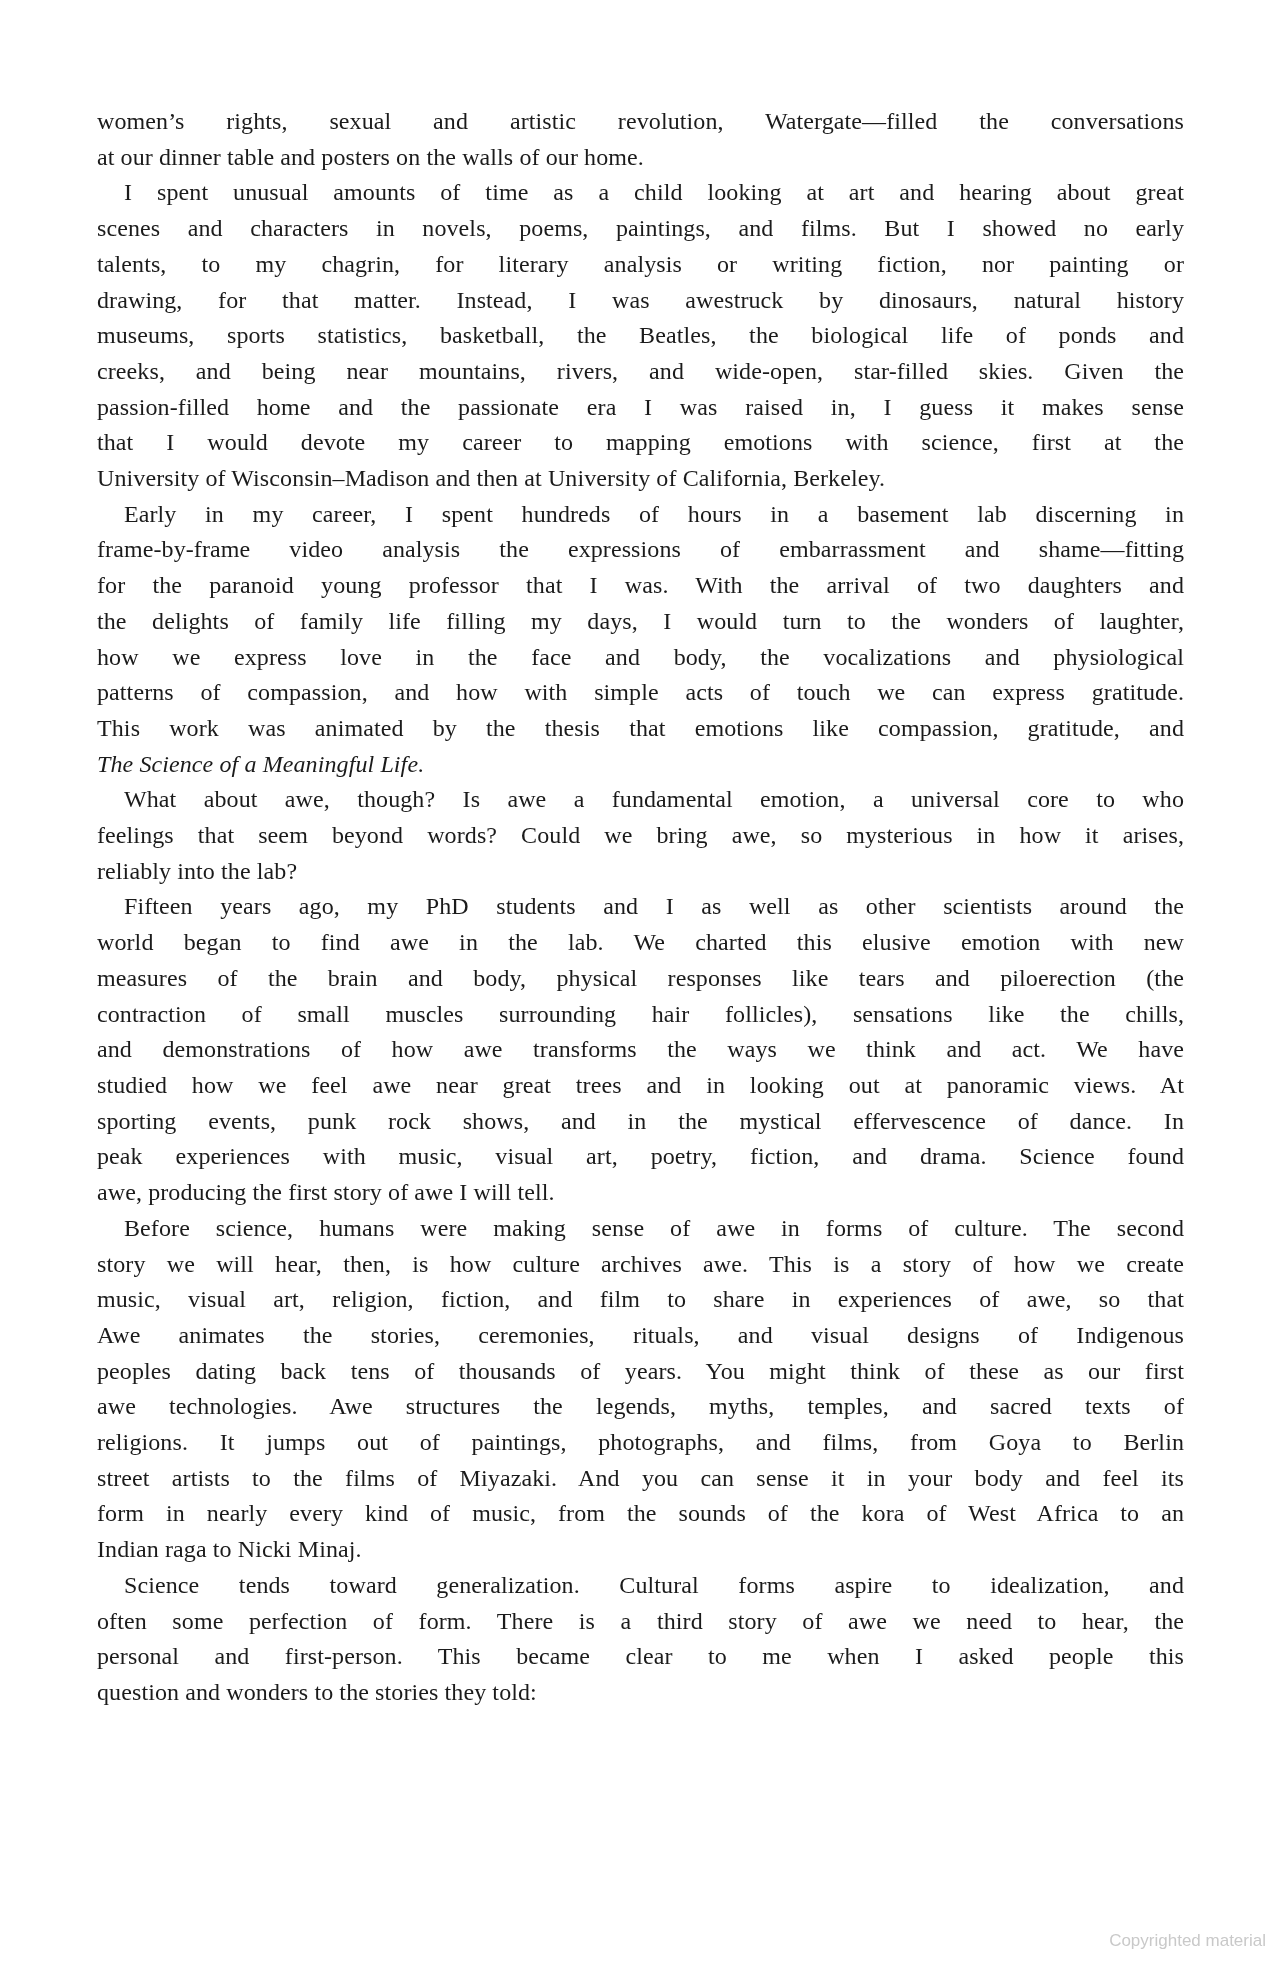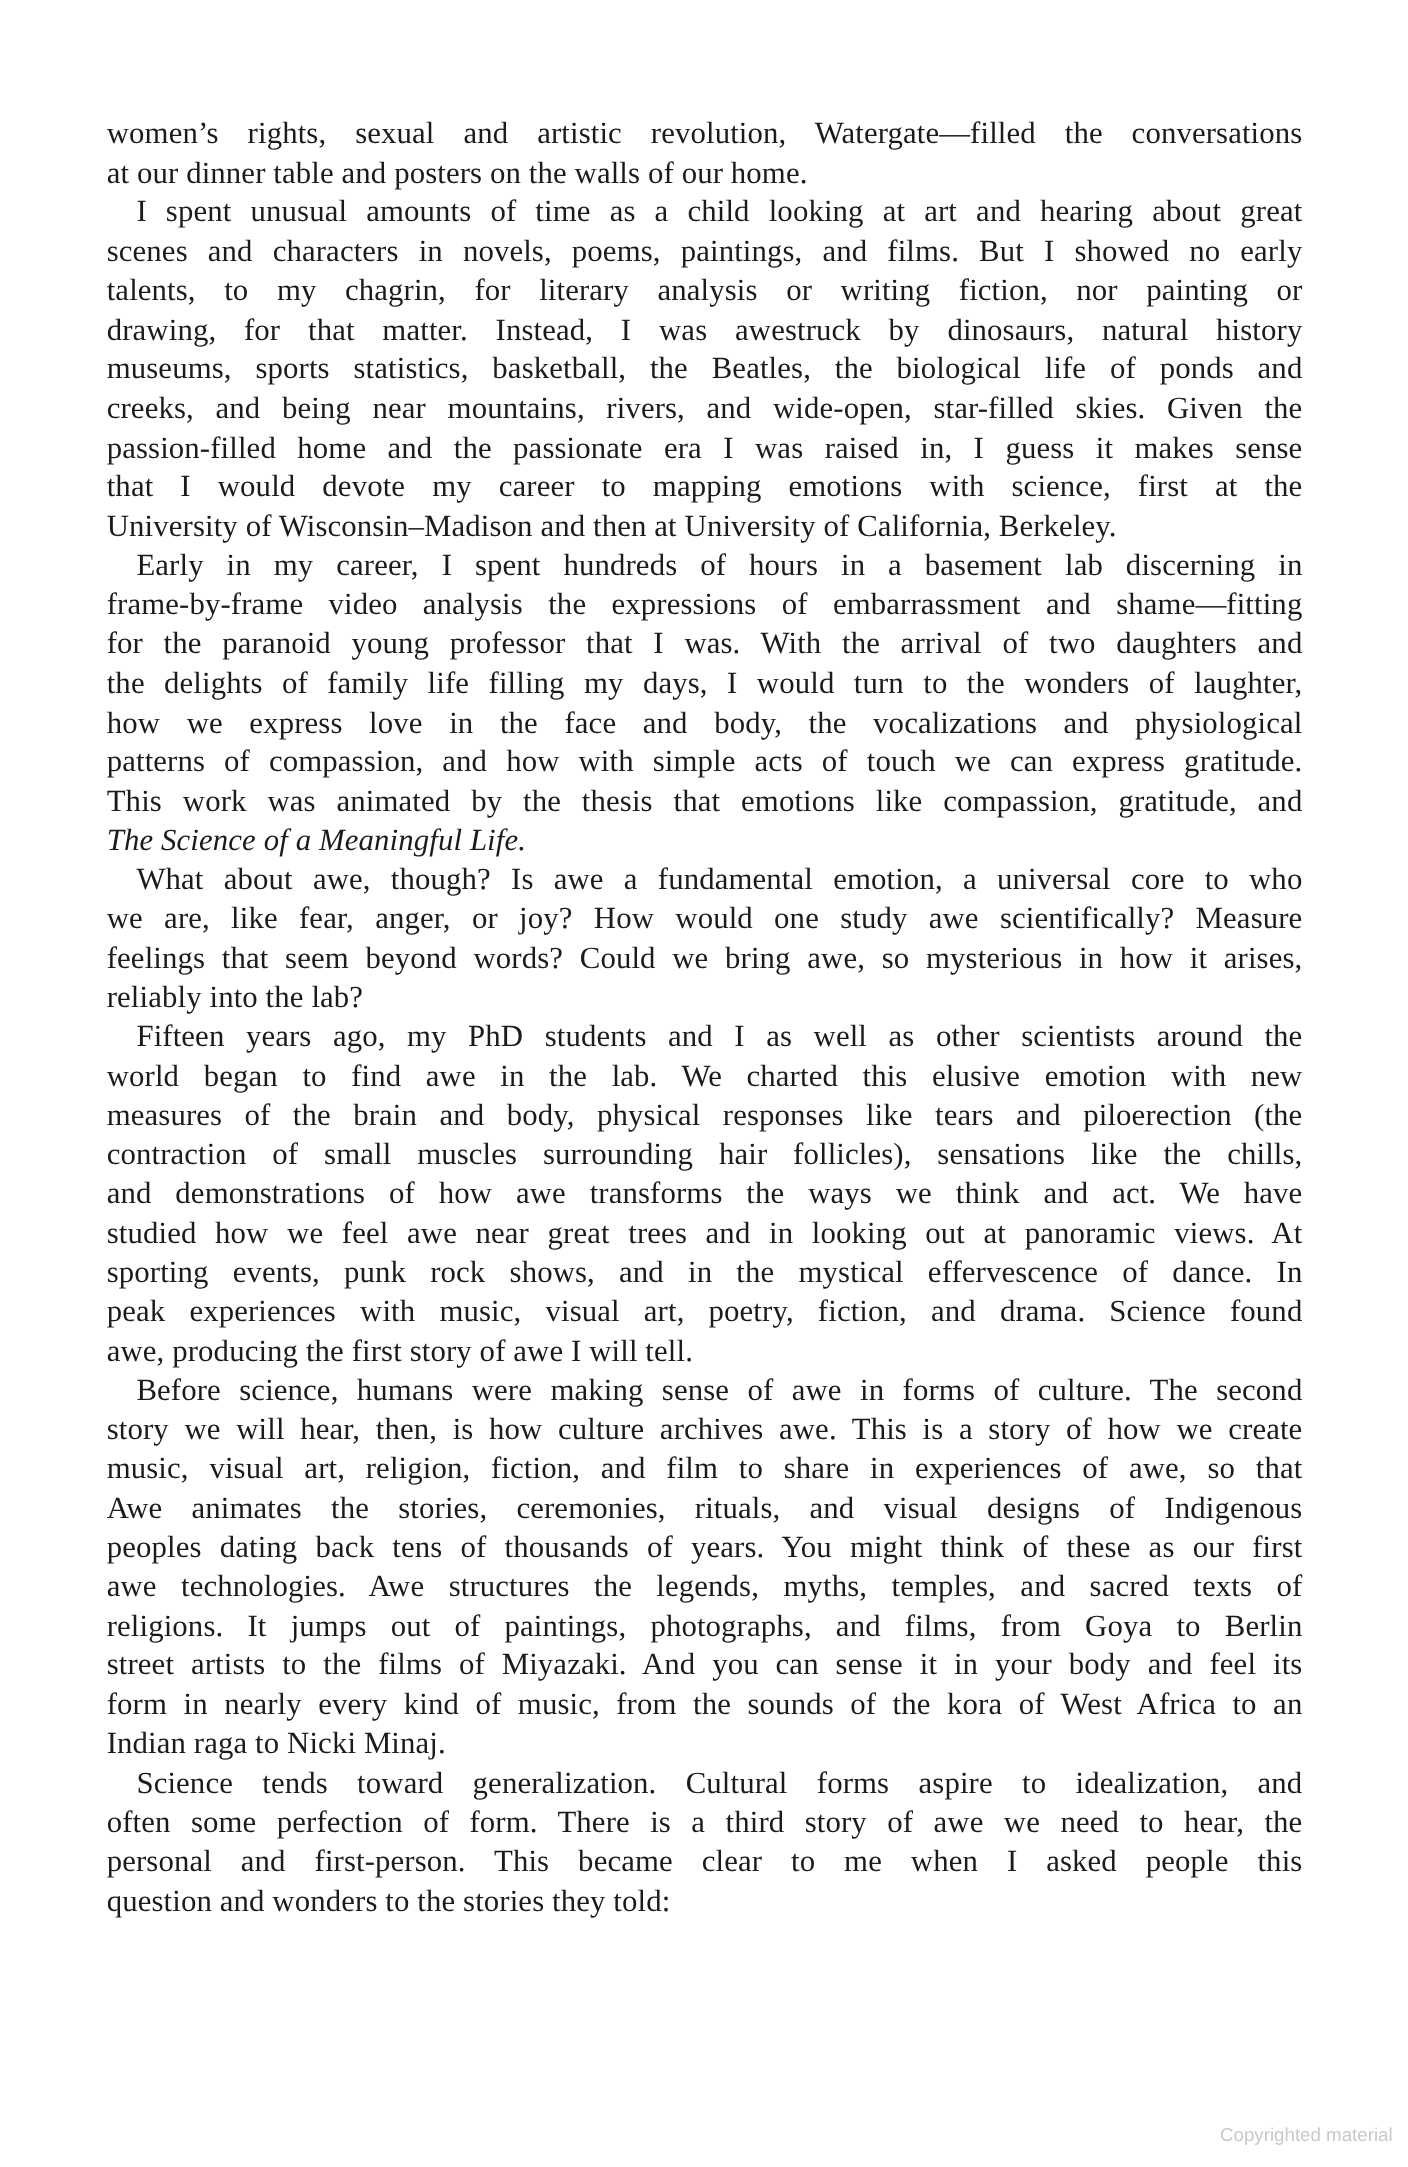--- a/index.html
+++ b/index.html
@@ -14,21 +14,21 @@
   .page {
     position: absolute;
     inset: 0;
     background: #ffffff;
   }
   .text-block {
     position: absolute;
     left: 97px;
     top: 104px;
     width: 1087px;
-    font-size: 28px;
+    font-size: 24px;
     line-height: 35.7px;
     color: #1b1b1b;
     letter-spacing: 0.1px;
   }
   .paragraph { margin: 0; padding: 0; }
   .line {
     text-align: justify;
     text-align-last: justify;
     white-space: normal;
   }
@@ -69,21 +69,20 @@
         <div class="line"><span>frame-by-frame video analysis the expressions of embarrassment and shame—fitting</span></div>
         <div class="line"><span>for the paranoid young professor that I was. With the arrival of two daughters and</span></div>
         <div class="line"><span>the delights of family life filling my days, I would turn to the wonders of laughter,</span></div>
         <div class="line"><span>how we express love in the face and body, the vocalizations and physiological</span></div>
         <div class="line"><span>patterns of compassion, and how with simple acts of touch we can express gratitude.</span></div>
         <div class="line"><span>This work was animated by the thesis that emotions like compassion, gratitude, and</span></div>
         <div class="line last"><span class="italic">The Science of a Meaningful Life.</span></div>
       </div>
       <div class="paragraph">
         <div class="line indent"><span>What about awe, though? Is awe a fundamental emotion, a universal core to who</span></div>
-        <div class="line"><span>we are, like fear, anger, or joy? How would one study awe scientifically? Measure</span></div>
         <div class="line"><span>feelings that seem beyond words? Could we bring awe, so mysterious in how it arises,</span></div>
         <div class="line last"><span>reliably into the lab?</span></div>
       </div>
       <div class="paragraph">
         <div class="line indent"><span>Fifteen years ago, my PhD students and I as well as other scientists around the</span></div>
         <div class="line"><span>world began to find awe in the lab. We charted this elusive emotion with new</span></div>
         <div class="line"><span>measures of the brain and body, physical responses like tears and piloerection (the</span></div>
         <div class="line"><span>contraction of small muscles surrounding hair follicles), sensations like the chills,</span></div>
         <div class="line"><span>and demonstrations of how awe transforms the ways we think and act. We have</span></div>
         <div class="line"><span>studied how we feel awe near great trees and in looking out at panoramic views. At</span></div>

